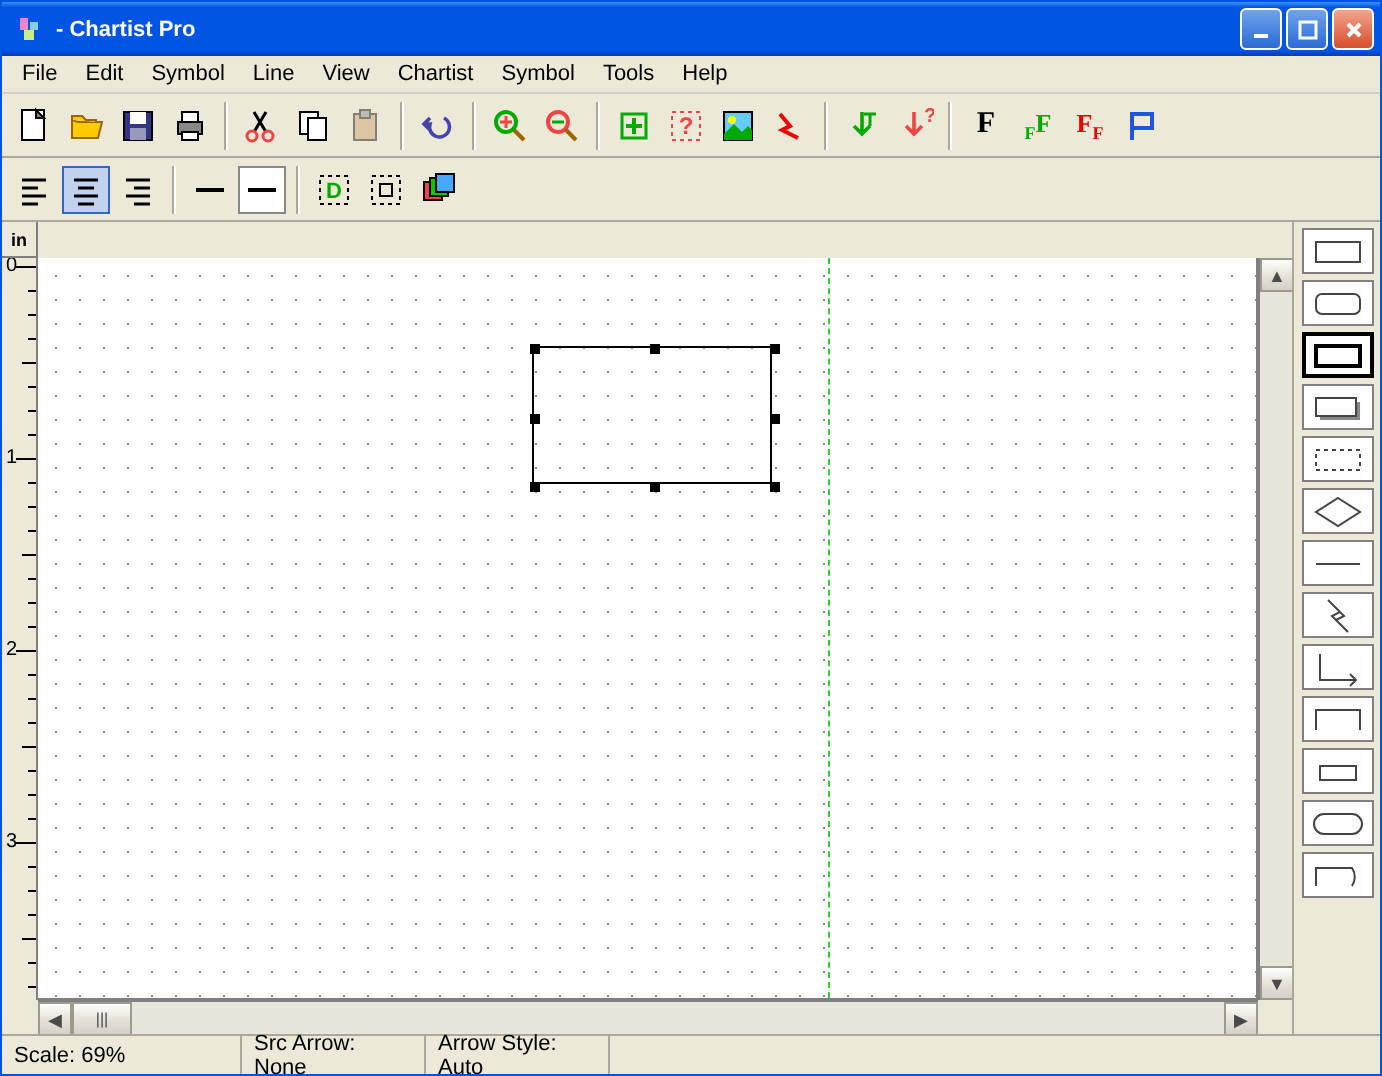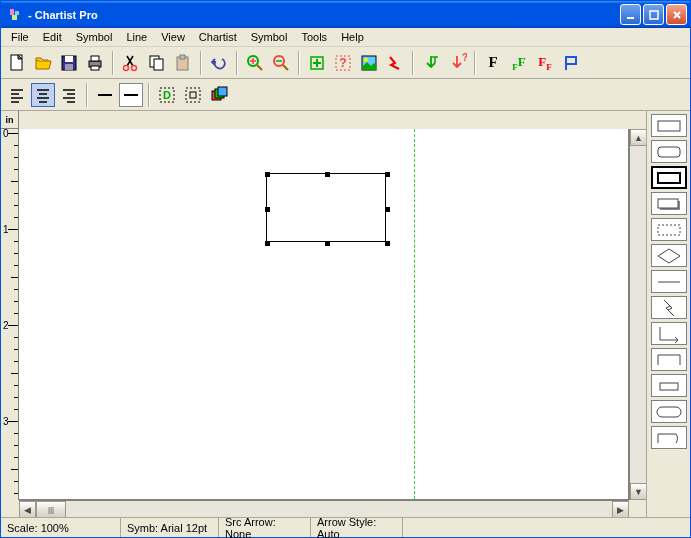--- a/index.html
+++ b/index.html
@@ -401,19 +401,18 @@
         </div>
       <div class="pal-item">
           <svg width="30" height="14">
             <path d="M4 12 L4 3 L22 3 A8 8 0 0 1 22 12" fill="none" stroke="#444"></path>
           </svg>
         </div>
     </div>
   </div>
 
   <div class="statusbar">
-    <div class="stat-cell" style="width:120px">Scale: 100%</div>
-    <div class="stat-cell" style="width:98px">Symb: Arial 12pt</div>
+    <div class="stat-cell" style="width:120px">Scale: 69%</div>
     <div class="stat-cell" style="width:92px">Src Arrow: None</div>
     <div class="stat-cell" style="width:92px">Arrow Style: Auto</div>
   </div>
 
 </div>
 
 </body></html>

